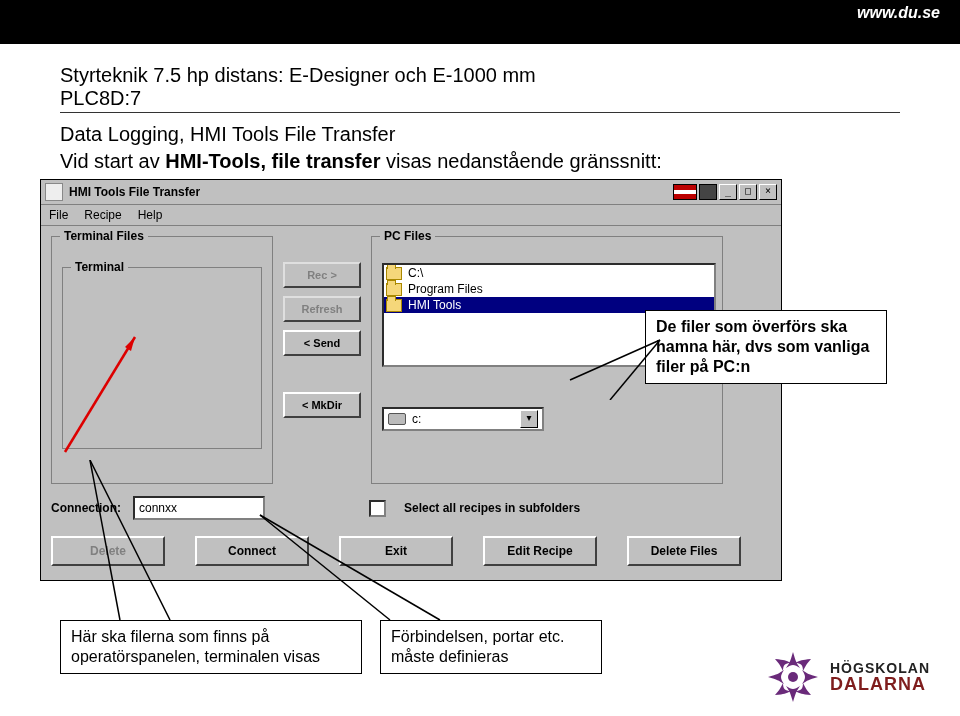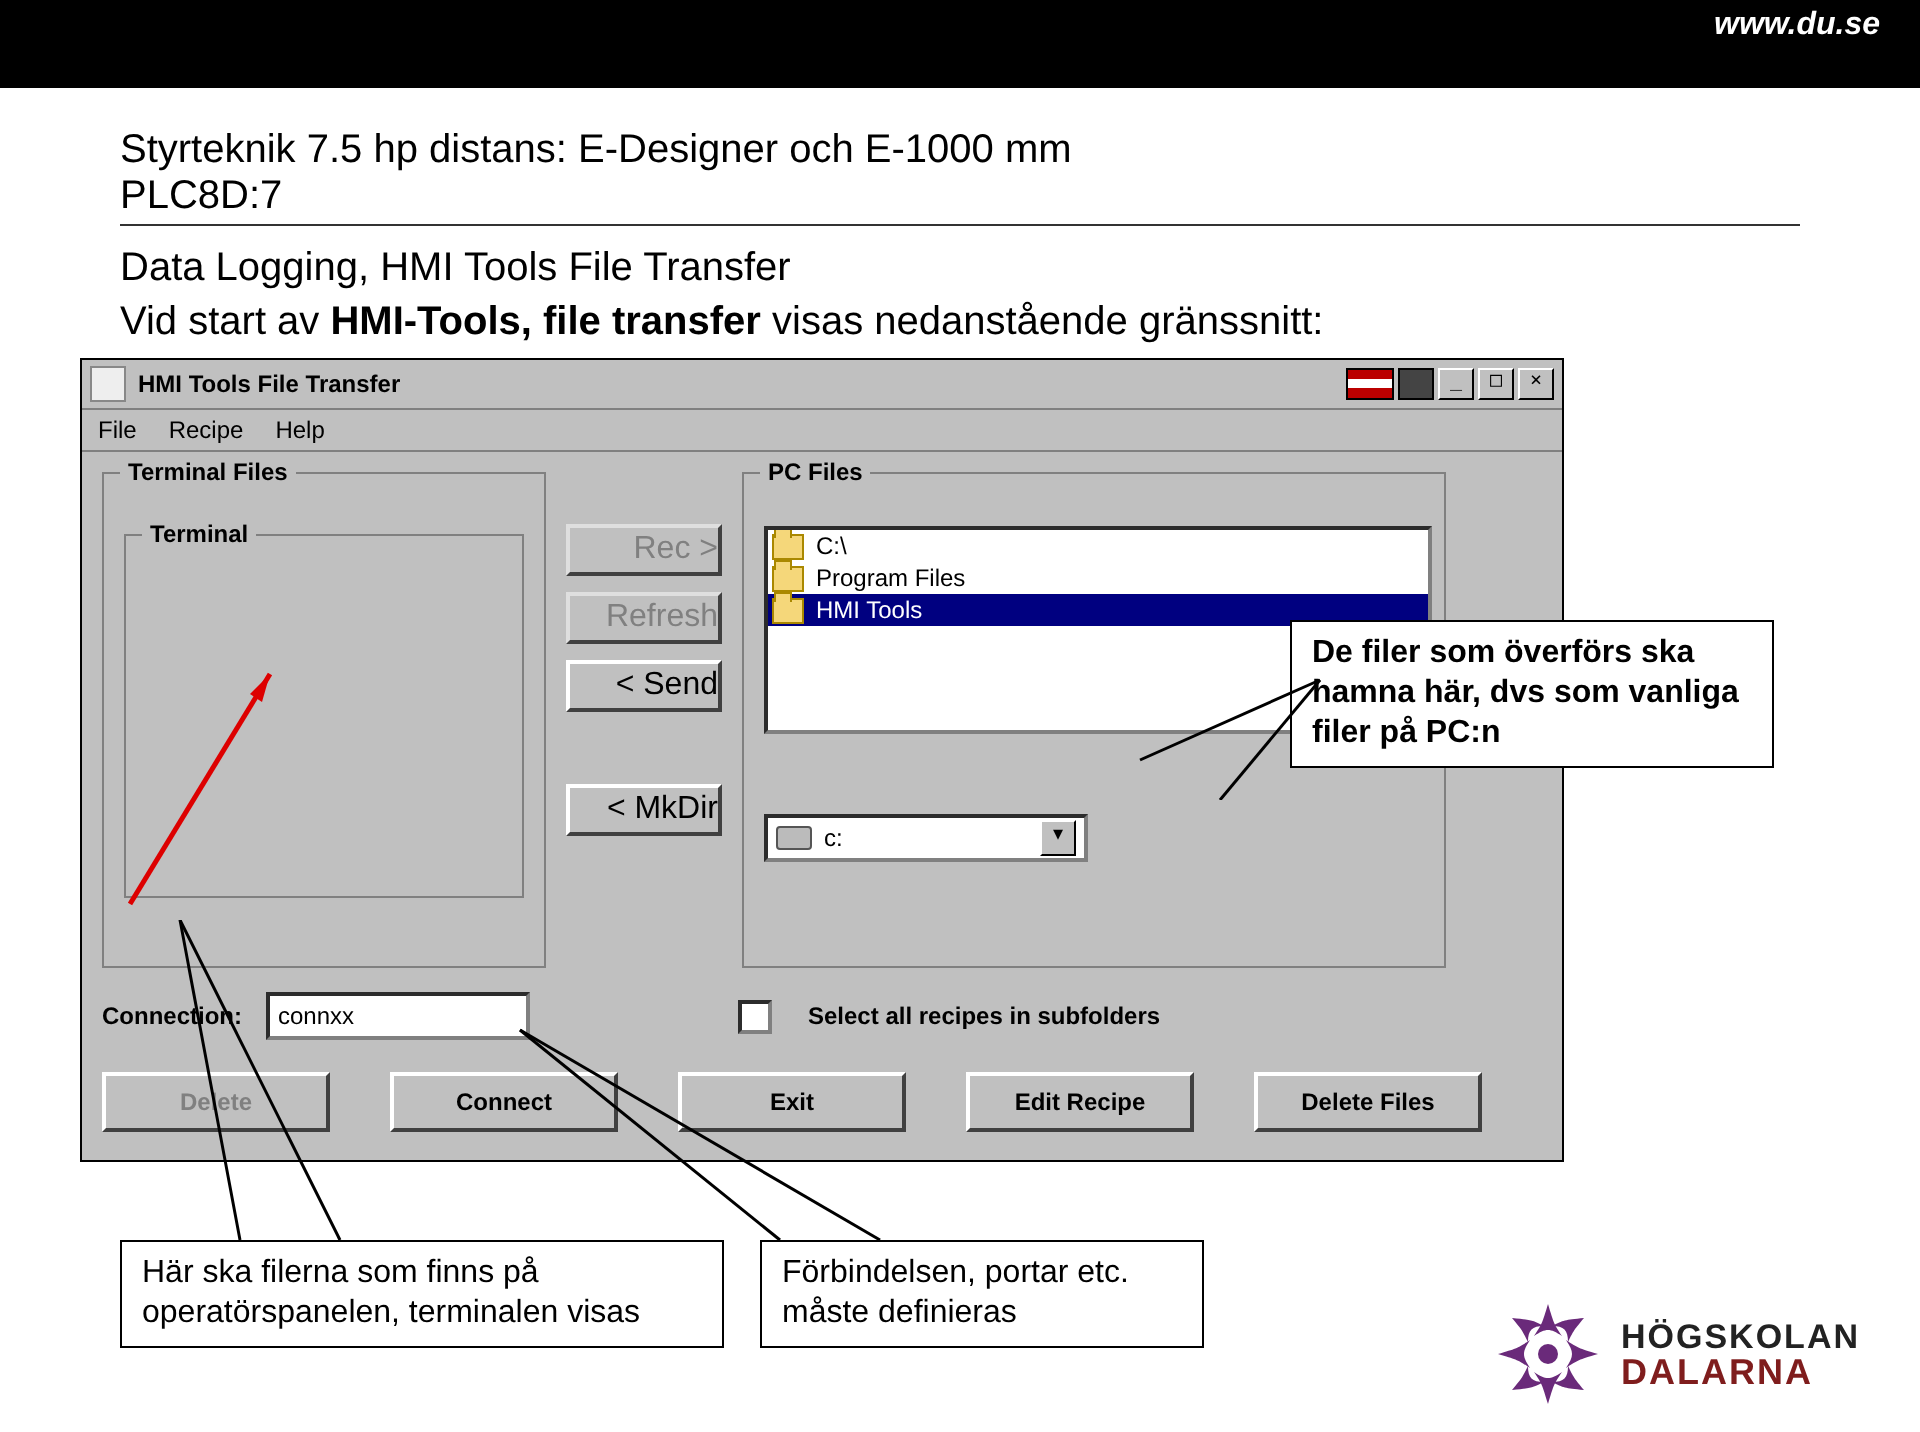--- a/index.html
+++ b/index.html
@@ -107,21 +107,21 @@
     position: absolute; top: -8px; left: 8px;
     background: #c0c0c0; padding: 0 4px; font-weight: bold;
   }
 
   .mid-col { display: flex; flex-direction: column; gap: 8px; padding-top: 26px; }
   .btn3d {
     width: 74px; height: 22px;
     background: #c0c0c0;
     border-top: 2px solid #fff; border-left: 2px solid #fff;
     border-right: 2px solid #404040; border-bottom: 2px solid #404040;
-    font-weight: normal; font-size: 16px; text-align: right;
+    font-weight: bold; font-size: 11px; text-align: center;
     line-height: 22px;
   }
   .btn-flat {
     color: #808080; border-top-color:#dfdfdf; border-left-color:#dfdfdf;
   }
 
   .right-group { width: 330px; height: 210px; }
   .listbox {
     background: #fff; border: 2px inset #808080;
     width: 100%; height: 100px;
@@ -190,21 +190,21 @@
 
   svg.pointer { position:absolute; pointer-events:none; }
 
   
   .logo-area {
     position: absolute; right: 30px; bottom: 12px;
     display: flex; align-items: center; gap: 10px;
   }
   .logo-star { color: #6a2a7a; }
   .logo-text { display:flex; flex-direction: column; line-height:1; }
-  .logo-text .l1 { font-weight: bold; font-size: 17px; color:#222; letter-spacing:1px;}
+  .logo-text .l1 { font-weight: bold; font-size: 14px; color:#222; letter-spacing:1px;}
   .logo-text .l2 { font-weight: bold; font-size: 18px; color:#7f1d1d; letter-spacing:1px;}
 
   .red-arrow {
     position:absolute;
     left: 55px; top: 327px;
     width: 90px; height: 130px;
     pointer-events:none;
   }
 </style>
 </head>

